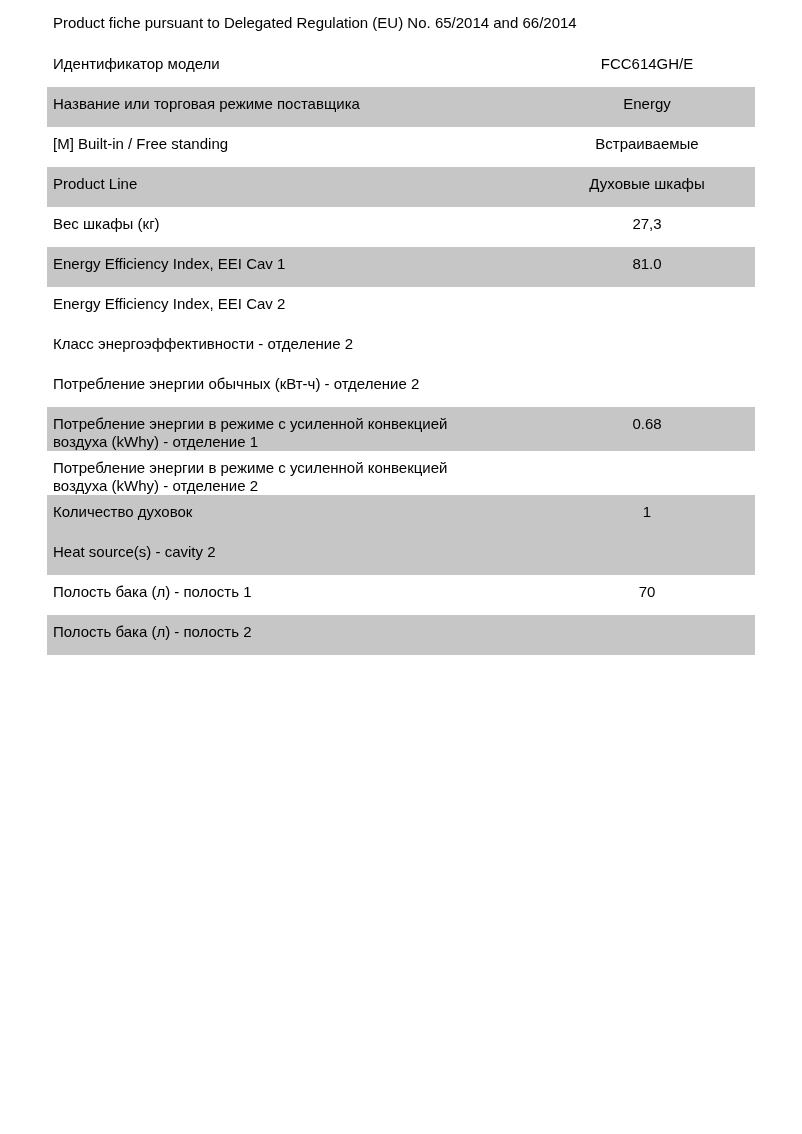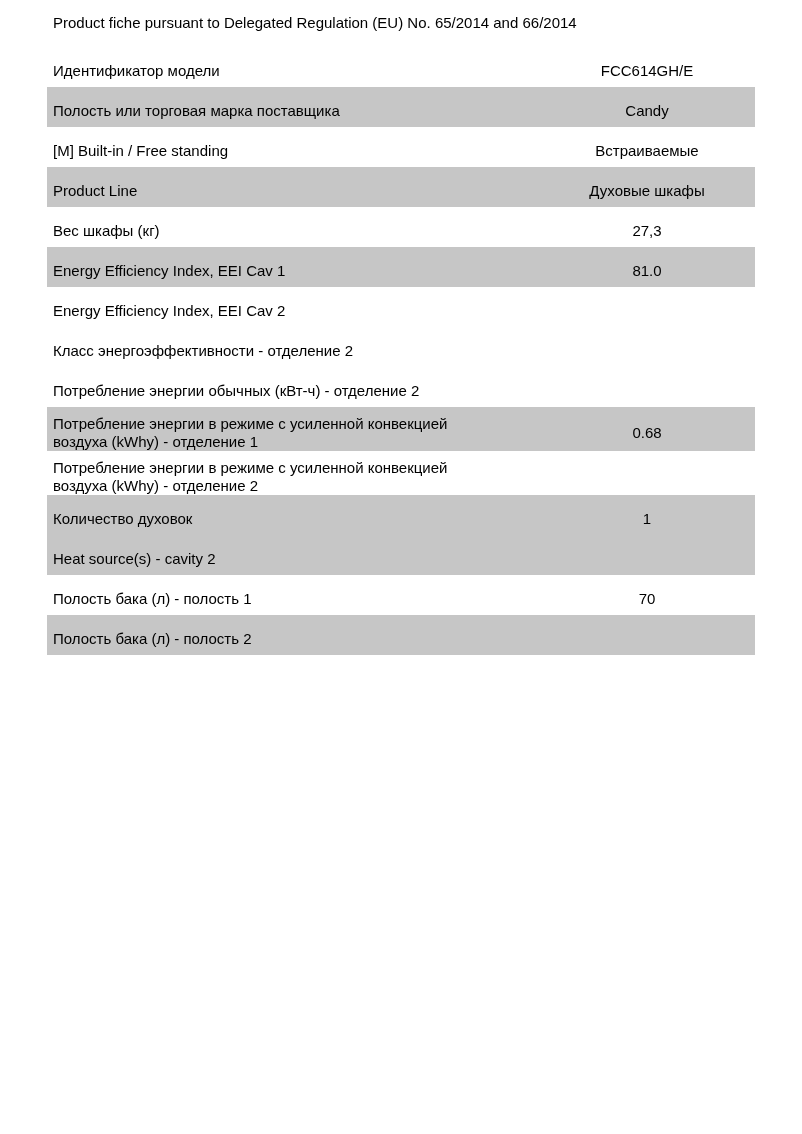--- a/index.html
+++ b/index.html
@@ -24,21 +24,21 @@
     line-height: 18px;
     font-size: 15px;
     white-space: nowrap;
   }
   .fiche-table {
     margin-top: 15px;
     width: 708px;
   }
   .row {
     display: flex;
-    align-items: center;
+    align-items: flex-start;
     min-height: 40px;
     box-sizing: border-box;
   }
   .row.shaded {
     background: var(--shade, #c6c6c6);
   }
   .cell-label {
     flex: 0 0 492px;
     box-sizing: border-box;
     padding: 8px 0 0 6px;
@@ -65,23 +65,23 @@
   <div class="fiche-table" id="fiche-table">
   <div class="row">
     <div class="cell-label">
       <span class="label-inner">Идентификатор модели</span>
     </div>
     <div class="cell-value">FCC614GH/E</div>
   </div>
 
   <div class="row shaded">
     <div class="cell-label">
-      <span class="label-inner">Полость или торговая марка поставщика</span>
+      <span class="label-inner">Название или торговая режиме поставщика</span>
     </div>
-    <div class="cell-value">Candy</div>
+    <div class="cell-value">Energy</div>
   </div>
 
   <div class="row">
     <div class="cell-label">
       <span class="label-inner">[M] Built-in / Free standing</span>
     </div>
     <div class="cell-value">Встраиваемые</div>
   </div>
 
   <div class="row shaded">

